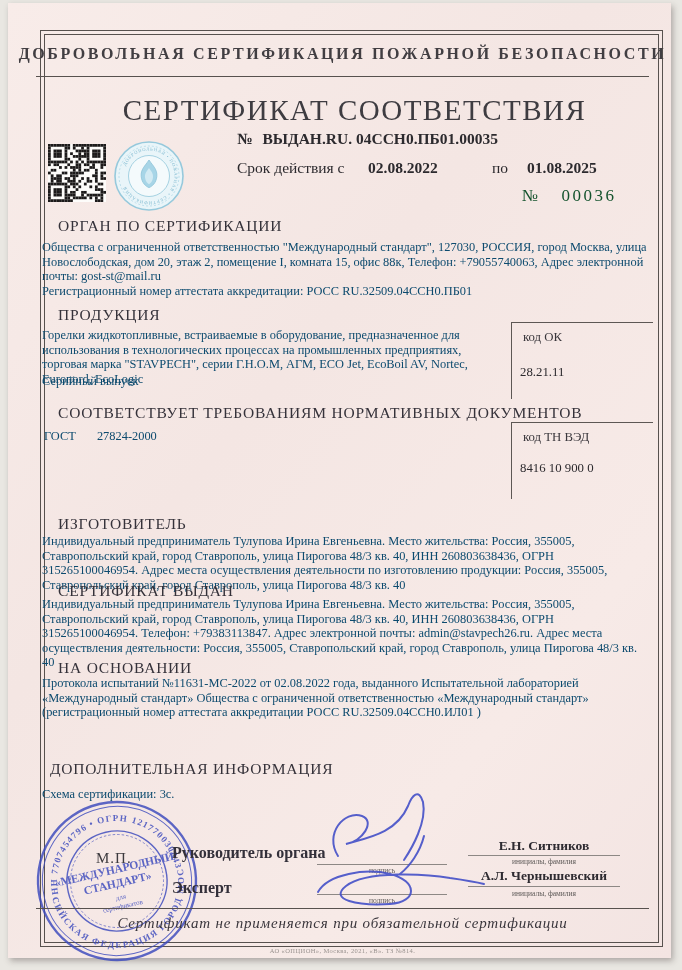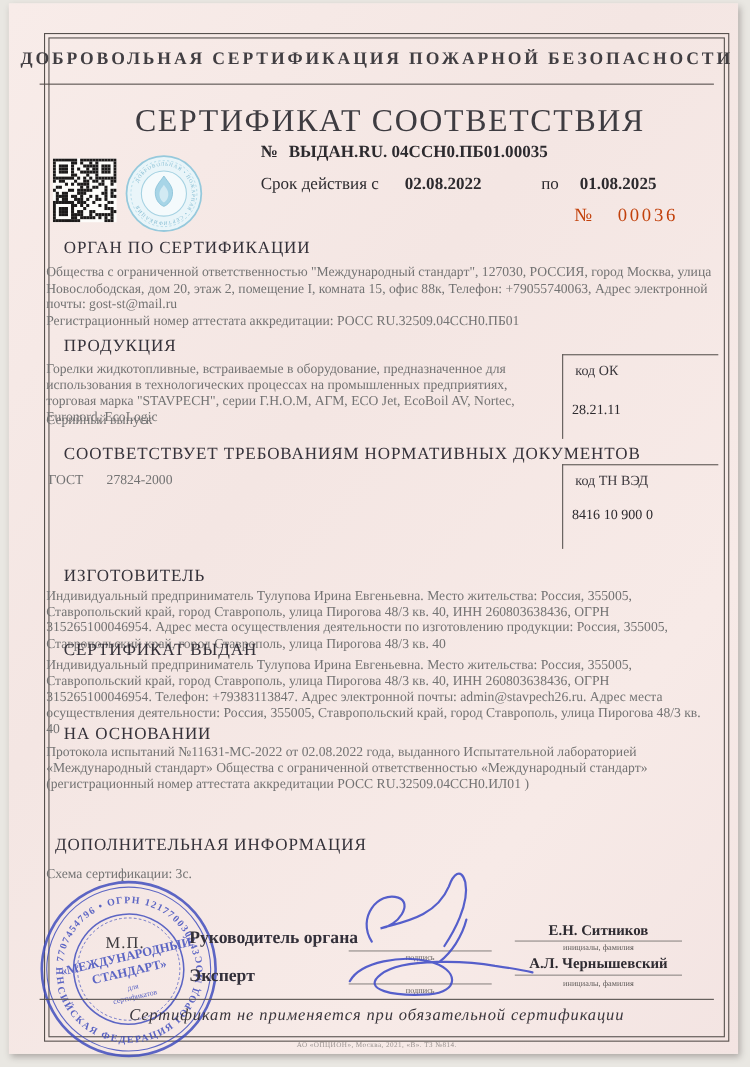--- a/index.html
+++ b/index.html
@@ -26,23 +26,23 @@
     display:flex; align-items:center; justify-content:center;
   }
   .band-title { font-weight:700; font-size:16px; letter-spacing:2.6px; color:#413e42; white-space:nowrap; }
   .cert-title {
     position:absolute; left:36px; top:82px; width:613px; margin:12px;
     text-align:center; font-weight:400; font-size:29px; letter-spacing:1.5px; color:#3e3c41;
   }
   .abs { position:absolute; }
   .num-row { font-size:15.5px; color:#2c2a2e; white-space:nowrap; }
   .b { font-weight:700; }
-  .red-num { color:#c2410c; font-size:17px; letter-spacing:2.5px; white-space:nowrap; }
+  .red-num { color:#14532d; font-size:17px; letter-spacing:2.5px; white-space:nowrap; }
   .hdr { font-size:15.5px; letter-spacing:0.8px; color:#35323a; white-space:nowrap; }
-  .body-text { font-size:12.4px; line-height:1.17; color:#737373; }
+  .body-text { font-size:12.4px; line-height:1.17; color:#0c4a6e; }
   .code-box { border-top:1.5px solid #5d5754; border-left:1.5px solid #5d5754; }
   .code-label { position:absolute; left:11px; top:7px; font-size:12.8px; color:#3a373c; }
   .code-value { position:absolute; left:8px; top:42px; font-size:12.8px; color:#2c2a2e; }
   .sig-label { font-size:16px; font-weight:700; color:#33303a; white-space:nowrap; }
   .sig-line { height:1px; background:#8d8885; }
   .sig-caption { font-size:7.5px; color:#5c5856; text-align:center; }
   .sig-name { font-size:13.5px; font-weight:700; color:#2e2b31; text-align:center; white-space:nowrap; }
   .mp { font-size:15px; letter-spacing:1px; color:#3c3a3e; }
   .note-sep { position:absolute; left:36px; top:908px; width:613px; height:1px; background:#57514e; }
   .footer-note {

